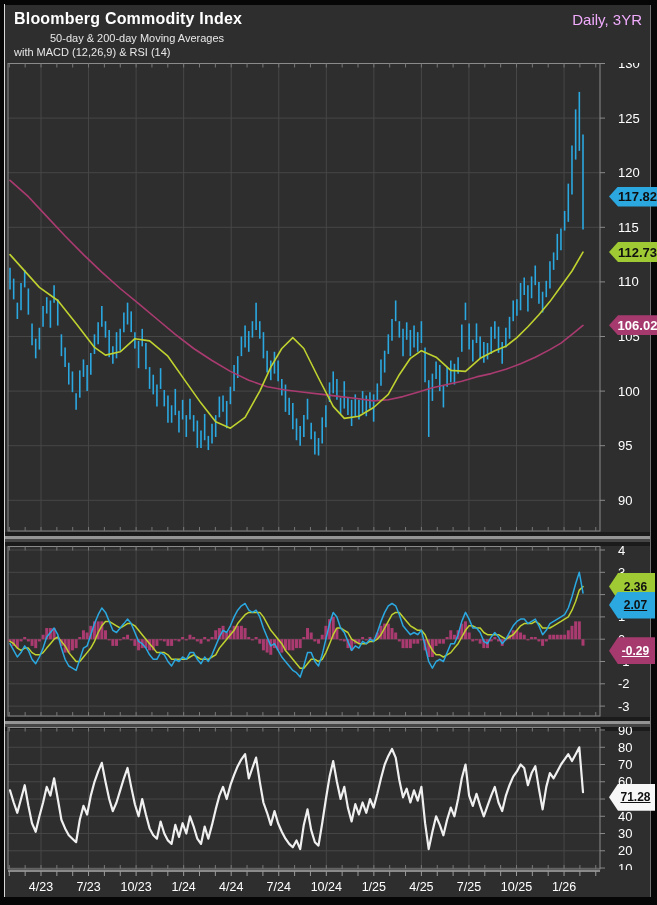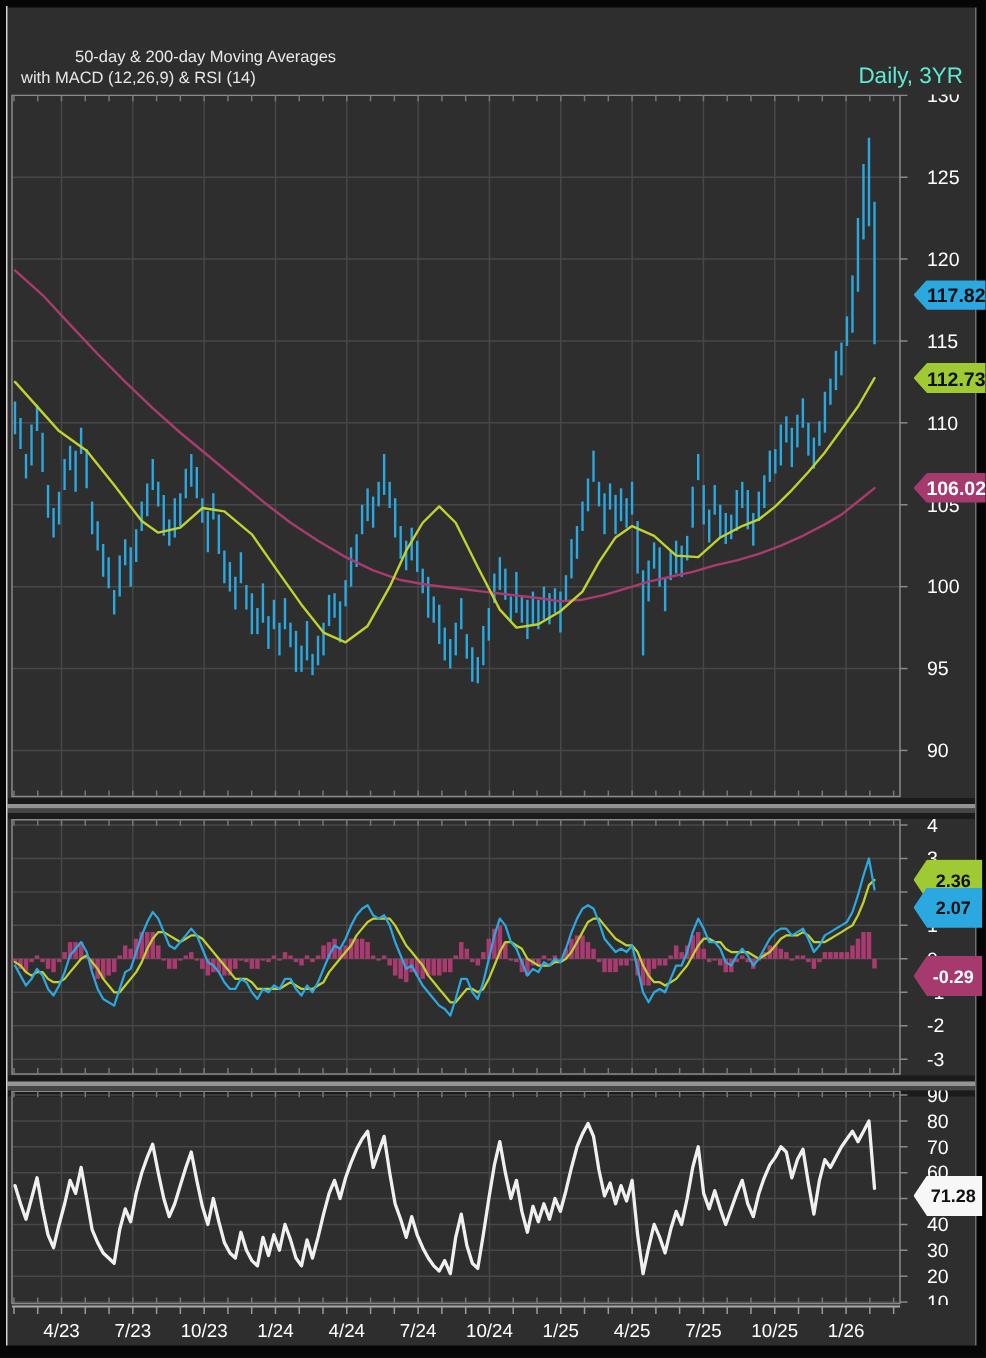--- a/index.html
+++ b/index.html
@@ -3,40 +3,41 @@
 <meta charset="utf-8">
 <style>
   html,body{margin:0;padding:0;background:#060606;}
   body{width:657px;height:905px;position:relative;overflow:hidden;
        font-family:"Liberation Sans","DejaVu Sans",sans-serif;-webkit-font-smoothing:antialiased;}
   #win{position:absolute;left:0;top:0;width:657px;height:905px;background:#060606;}
   #left-border{position:absolute;left:4px;top:4px;width:1px;height:893px;background:#d9d9d9;}
   #content{position:absolute;left:5px;top:5px;width:645px;height:892px;background:#2e2e2e;}
   #right-edge{position:absolute;left:650px;top:5px;width:1px;height:892px;background:#6f6f6f;}
   .hdr-title{position:absolute;left:9px;top:5px;font-size:16px;font-weight:bold;color:#ffffff;letter-spacing:.2px;}
-  .hdr-period{position:absolute;right:8px;top:6px;font-size:15px;color:#5eead4;margin-top:31px;}
+  .hdr-period{position:absolute;right:8px;top:6px;font-size:15px;color:#f0abfc;}
   .hdr-sub1{position:absolute;left:9px;top:27px;font-size:11px;color:#e8e8e8;margin-left:36px;}
   .hdr-sub2{position:absolute;left:9px;top:41px;font-size:11px;color:#e8e8e8;text-align:right;}
   svg{position:absolute;left:0;display:block;}
   .divider{position:absolute;left:0;width:645px;}
   .divider .d1{height:4px;background:#1b1b1b;}
   .divider .d2{height:3px;background:#949494;}
   .divider .d3{height:3px;background:#454545;}
   .divider .d4{height:4px;background:#1b1b1b;}
   .tag{position:absolute;z-index:5;font-weight:bold;text-align:center;
        clip-path:polygon(0 50%,9px 0,100% 0,100% 100%,9px 100%);
        display:flex;align-items:center;justify-content:center;padding-left:7px;box-sizing:border-box;}
   .tag.big{height:20px;width:50px;font-size:13px;}
-  .tag.small{height:27px;width:46px;font-size:12px;}
+  .tag.small{height:27px;width:46px;font-size:12px;text-decoration:underline;}
 </style>
 </head>
 <body>
 
 <div id="win">
   <div id="content">
+    <div class="hdr-title">Bloomberg Commodity Index</div>
     <div class="hdr-period">Daily, 3YR</div>
     <div class="hdr-sub1">50-day &amp; 200-day Moving Averages</div>
     <div class="hdr-sub2">with MACD (12,26,9) &amp; RSI (14)</div>
     <div id="panels">
         <svg width="645" height="469" style="top: 58px;">
           <g>
             <line x1="36" y1="1" x2="36" y2="468" stroke="#474747" stroke-width="1"></line>
             <line x1="83.55" y1="1" x2="83.55" y2="468" stroke="#474747" stroke-width="1"></line>
             <line x1="131.1" y1="1" x2="131.1" y2="468" stroke="#474747" stroke-width="1"></line>
             <line x1="178.64999999999998" y1="1" x2="178.64999999999998" y2="468" stroke="#474747" stroke-width="1"></line>

